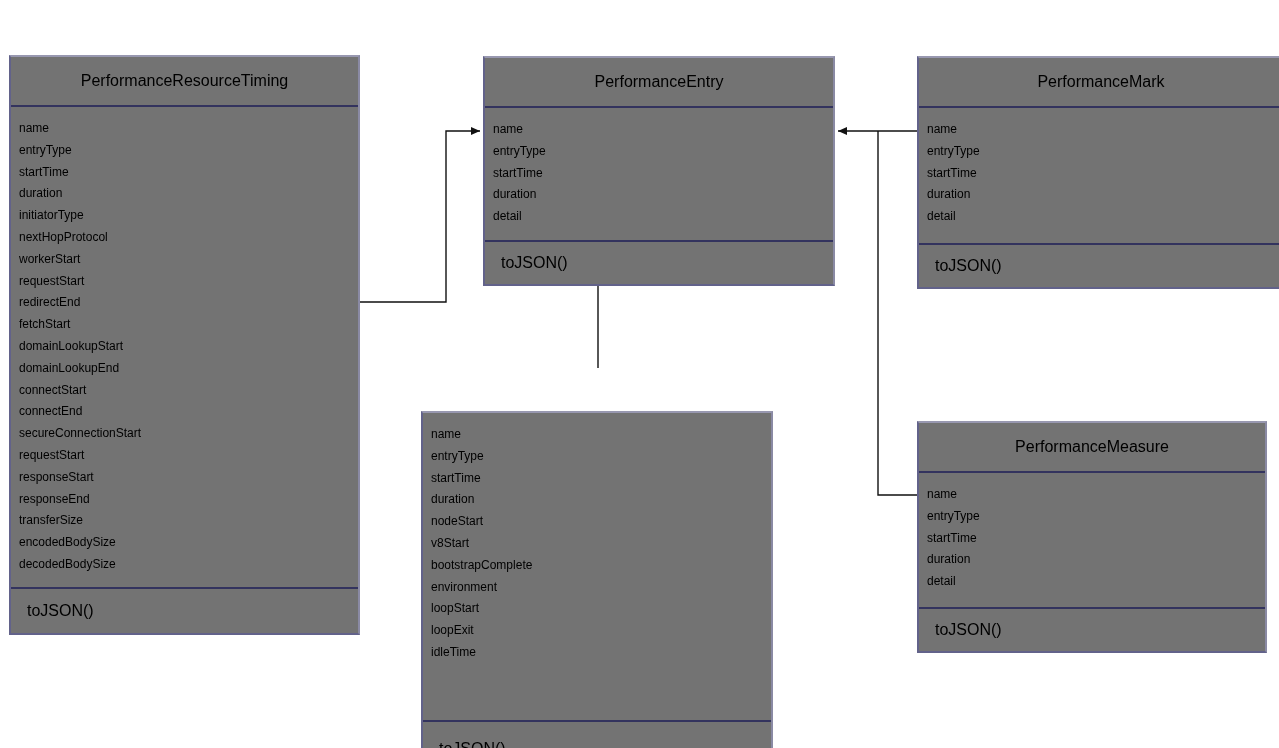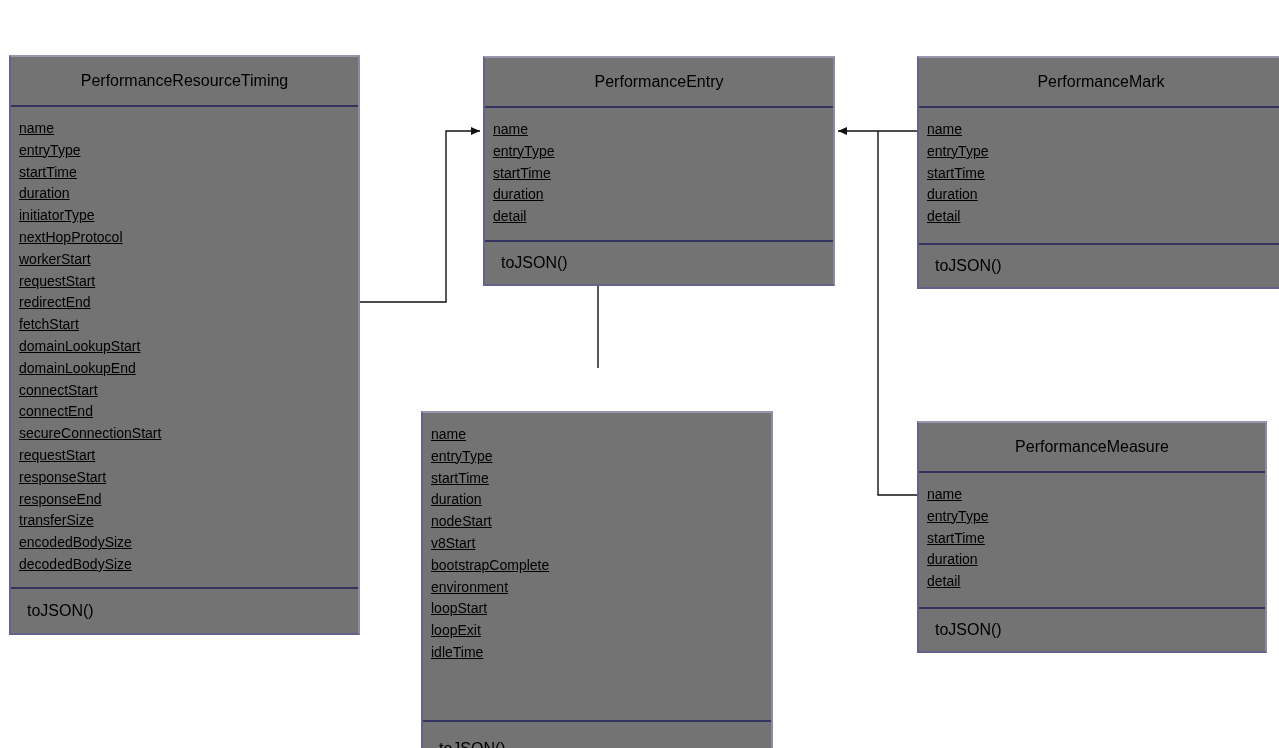--- a/index.html
+++ b/index.html
@@ -40,24 +40,23 @@
     display: flex;
     align-items: center;
     justify-content: center;
     font-size: 16px;
     border-bottom: 2px solid #33335e;
     white-space: nowrap;
   }
   .umlbox .attrs {
     flex: 1 1 auto;
     padding: 11px 8px 0 8px;
-    font-size: 14px;
+    font-size: 12px;
     line-height: 21.8px;
     overflow: hidden;
-    text-decoration: underline;
   }
   .umlbox .attrs .attr-row {
     height: 21.8px;
     white-space: nowrap;
   }
   .umlbox .methods {
     flex: 0 0 auto;
     border-top: 2px solid #33335e;
     display: flex;
     flex-direction: column;

